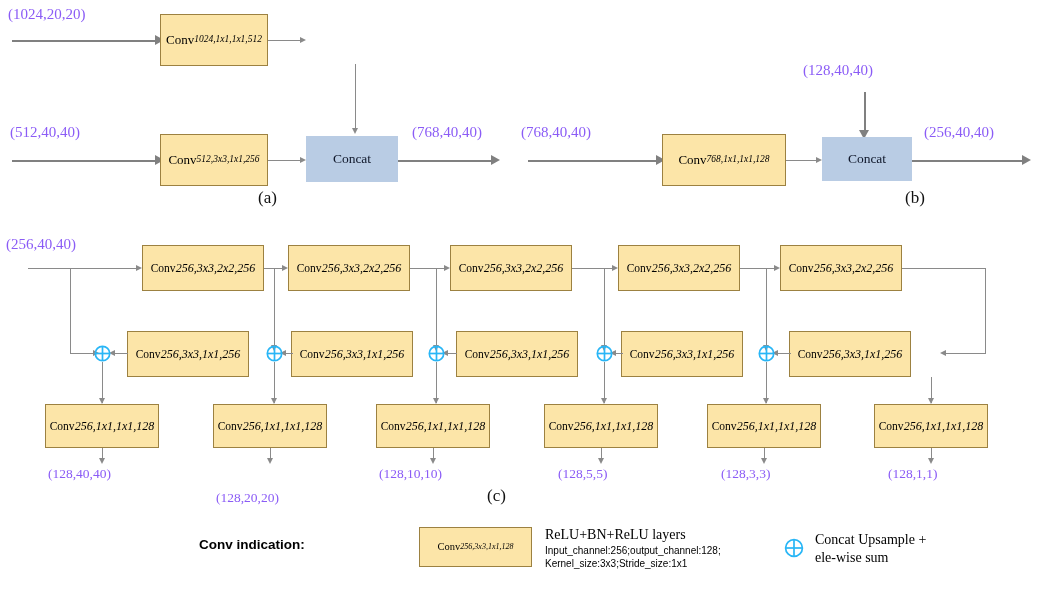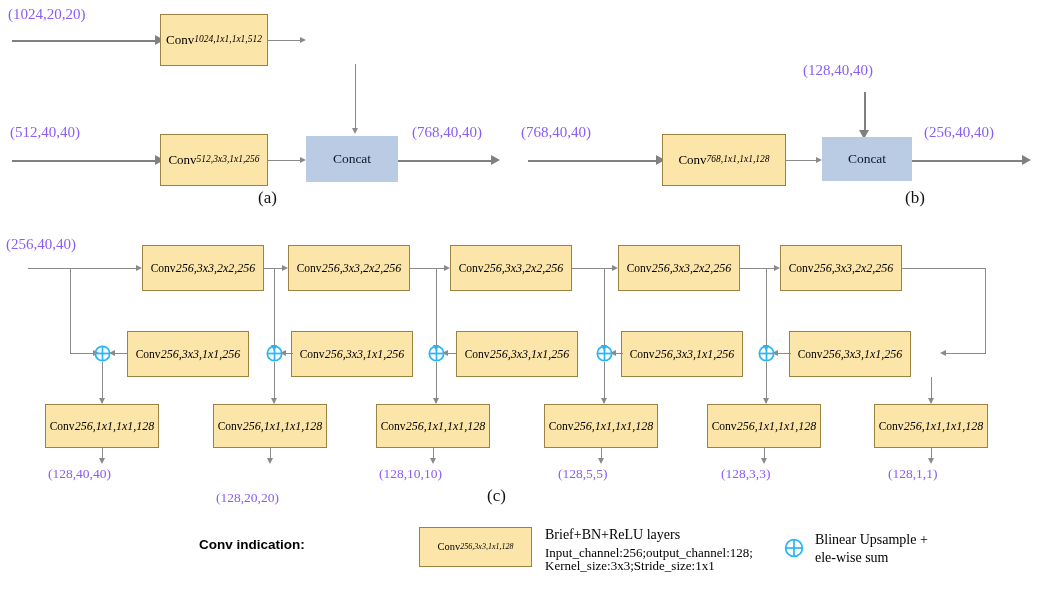--- a/index.html
+++ b/index.html
@@ -54,21 +54,21 @@
 
   
   .oplus{position:absolute;width:17px;height:17px;}
   .oplus svg{display:block;}
 
   
   .lg-title{position:absolute;font-family:"Liberation Sans", sans-serif;font-weight:bold;
             font-size:13.5px;color:#000;white-space:nowrap;}
   .lg-h{position:absolute;font-family:"Liberation Serif", serif;font-size:14px;color:#000;
         white-space:nowrap;}
-  .lg-s{position:absolute;font-family:Liberation Serif, serif;font-size:13px;color:#000;
+  .lg-s{position:absolute;font-family:Liberation Sans, sans-serif;font-size:10px;color:#000;
         white-space:nowrap;line-height:1.25;}
   .lg-b{position:absolute;font-family:"Liberation Serif", serif;font-size:14px;color:#000;
         white-space:nowrap;line-height:1.22;}
 </style>
 </head>
 <body>
 
 <div id="stage">
 
   <div class="shape" style="left:8px;top:6px;">(1024,20,20)</div>
@@ -317,27 +317,27 @@
 
   <div class="plabel" style="left:487px;top:486px;">(c)</div>
 
   <div class="lg-title" style="left:199px;top:537px;">Conv indication:</div>
 
   <div class="box box-conv" style="left:419px;top:527px;width:113px;height:40px;">
     <div class="b-title xs">Conv</div>
     <div class="b-sub xs">256,3x3,1x1,128</div>
   </div>
 
-  <div class="lg-h" style="left:545px;top:527px;">Brief+BN+ReLU layers</div>
+  <div class="lg-h" style="left:545px;top:527px;">ReLU+BN+ReLU layers</div>
   <div class="lg-s" style="left:545px;top:545px;">Input_channel:256;output_channel:128;</div>
   <div class="lg-s" style="left:545px;top:558px;">Kernel_size:3x3;Stride_size:1x1</div>
 
   <div class="oplus" style="left:784px;top:538px;width:20px;height:20px;">
     <svg width="20" height="20" viewBox="0 0 20 20">
       <circle cx="10" cy="10" r="8.4" fill="none" stroke="#29b6f6" stroke-width="1.7"></circle>
       <line x1="10" y1="1.6" x2="10" y2="18.4" stroke="#29b6f6" stroke-width="1.7"></line>
       <line x1="1.6" y1="10" x2="18.4" y2="10" stroke="#29b6f6" stroke-width="1.7"></line>
     </svg>
   </div>
-  <div class="lg-b" style="left:815px;top:531px;">Blinear Upsample +</div>
+  <div class="lg-b" style="left:815px;top:531px;">Concat Upsample +</div>
   <div class="lg-b" style="left:815px;top:549px;">ele-wise sum</div>
 
 </div>
 
 </body></html>

